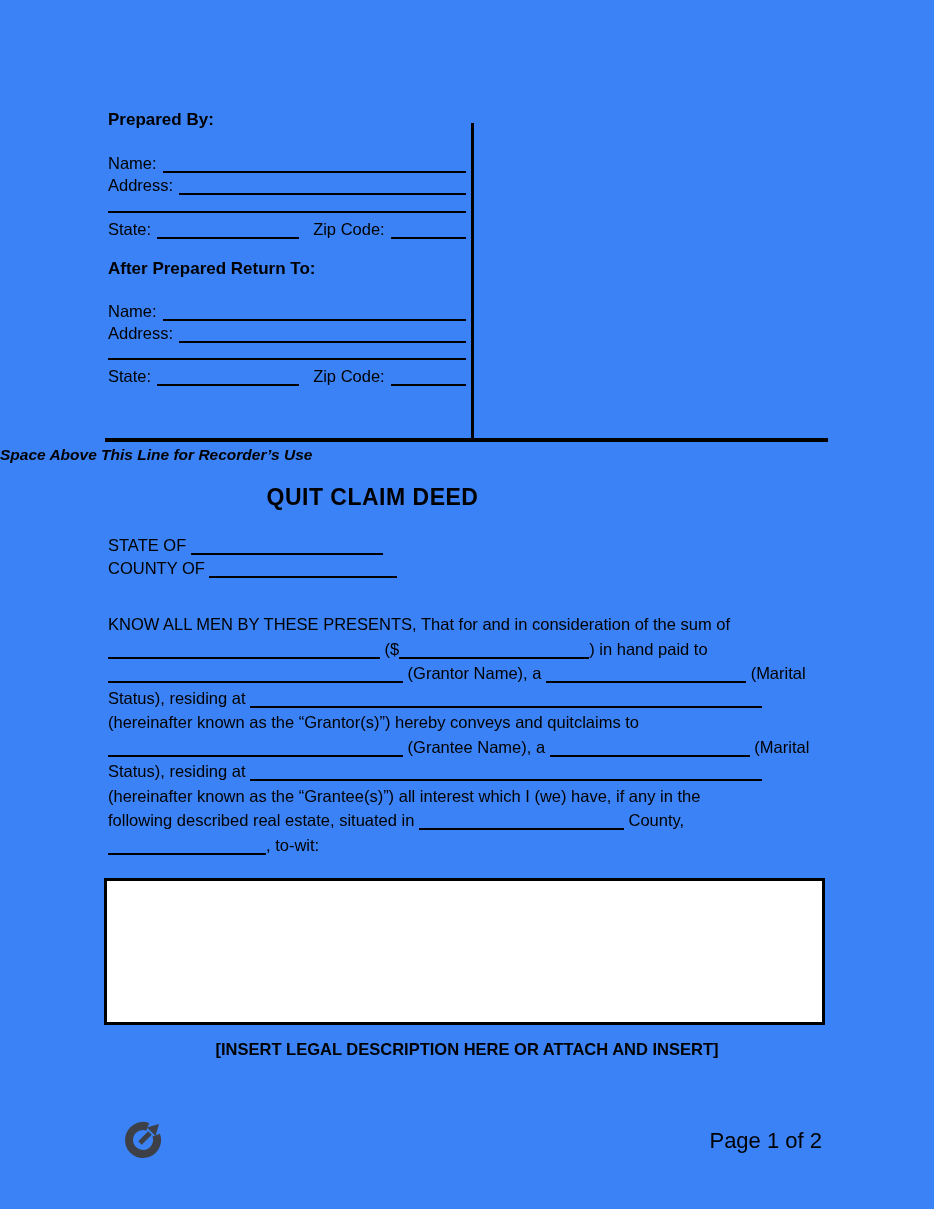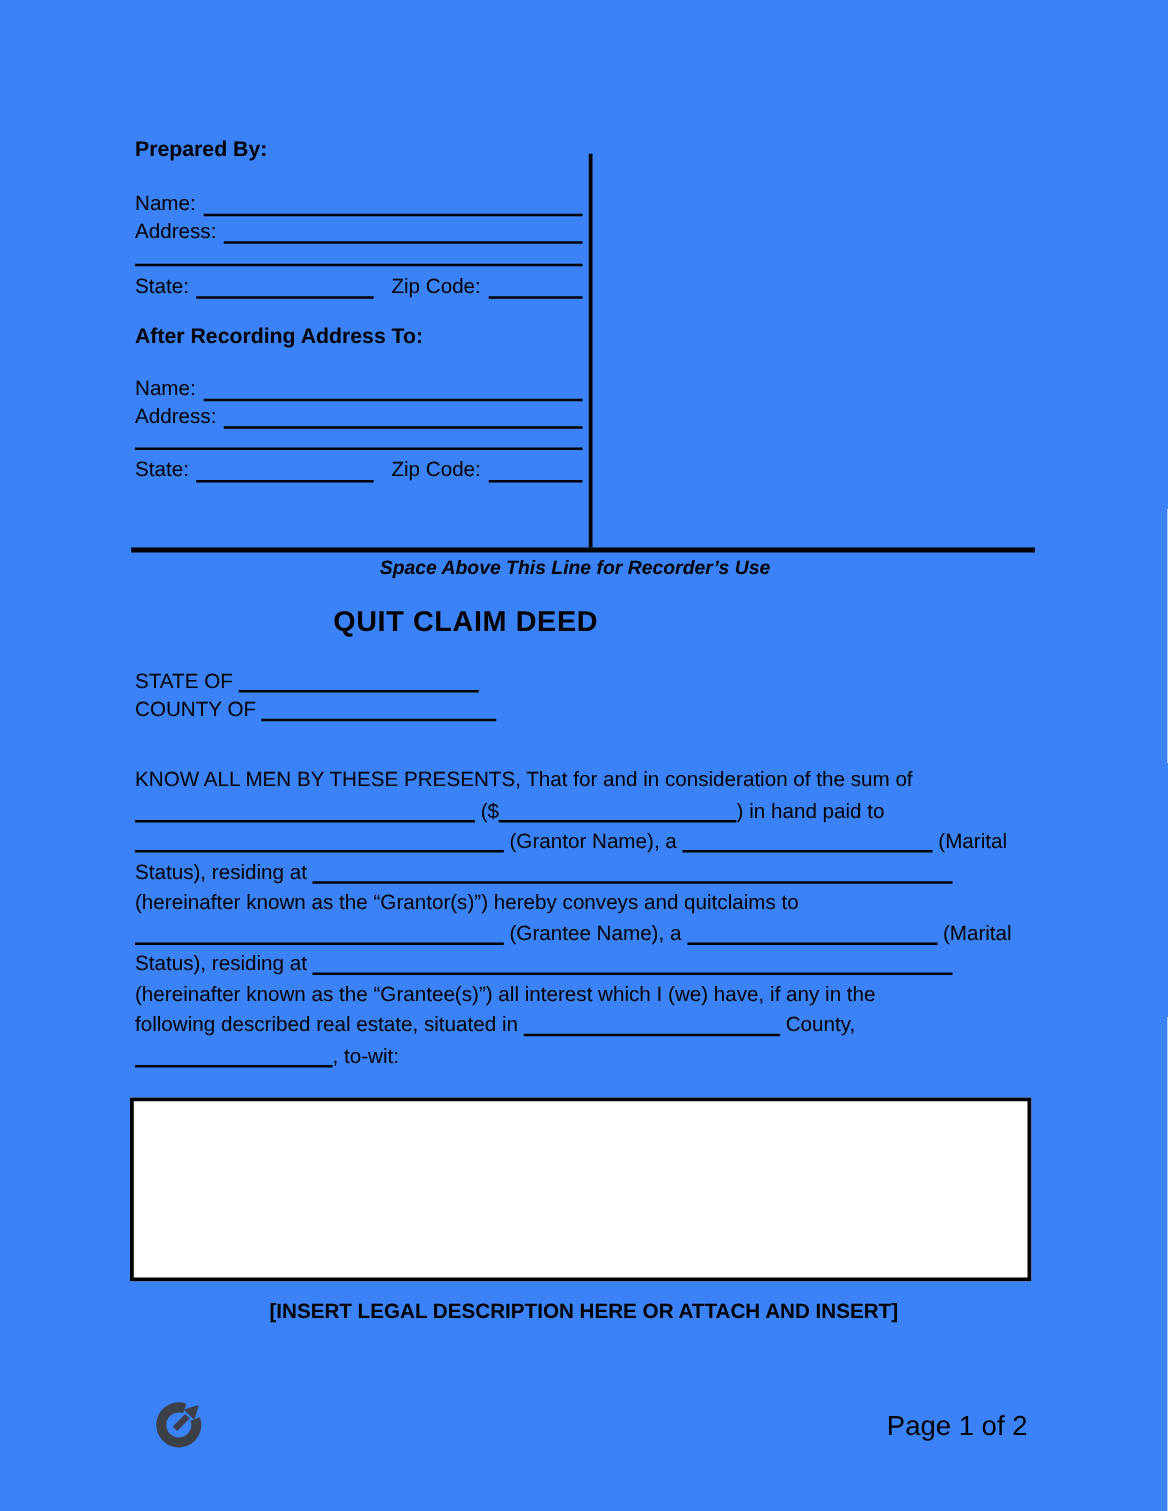--- a/index.html
+++ b/index.html
@@ -13,21 +13,21 @@
   .addr-title { font-size:17px; font-weight:bold; line-height:20px; }
   .frow { display:flex; align-items:flex-end; width:358px; height:22px; font-size:16.5px; line-height:22px; }
   .frow .lbl { white-space:nowrap; }
   .fill { flex:1 1 auto; border-bottom:2px solid #000; margin:0 0 1px 6px; height:16px; }
   .fill.fixed { flex:0 0 auto; margin-right:14px; }
   .cont-line { width:358px; height:18px; border-bottom:2px solid #000; }
 
   .vrule { width:3px; background:#000; }
   .hrule { height:4px; background:#000; }
 
-  .recorder-note { left:16px; width:888px; text-align:center; font-size:15.5px; font-weight:bold; font-style:italic; }
+  .recorder-note { left:0; width:888px; font-size:15.5px; font-weight:bold; font-style:italic; }
   .doc-title { left:0; width:745px; text-align:center; font-size:23px; font-weight:bold; letter-spacing:0.5px; }
 
   .juris-line { font-size:16.5px; line-height:22.5px; white-space:nowrap; }
   .blank { display:inline-block; border-bottom:2px solid #000; height:1px; vertical-align:-4px; }
   .jblank-state { width:192px; }
   .jblank-county { width:188px; }
 
   .body-para { font-size:16.5px; }
   .body-line { height:24.5px; line-height:24.5px; white-space:nowrap; }
 
@@ -52,21 +52,21 @@
     <span class="fill"></span>
   </div>
   <div class="abs cont-line" style="left:108px; top:193px;"></div>
   <div class="abs frow" style="left:108px; top:218px;">
     <span class="lbl">State:</span>
     <span class="fill fixed" style="width:142px;"></span>
     <span class="lbl">Zip Code:</span>
     <span class="fill"></span>
   </div>
 
-  <div class="abs addr-title" style="left:108px; top:259px;">After Recording Address To:</div>
+  <div class="abs addr-title" style="left:108px; top:259px;">After Prepared Return To:</div>
 
   <div class="abs frow" style="left:108px; top:300px;">
     <span class="lbl">Name:</span>
     <span class="fill"></span>
   </div>
   <div class="abs frow" style="left:108px; top:322px;">
     <span class="lbl">Address:</span>
     <span class="fill"></span>
   </div>
   <div class="abs cont-line" style="left:108px; top:340px;"></div>

